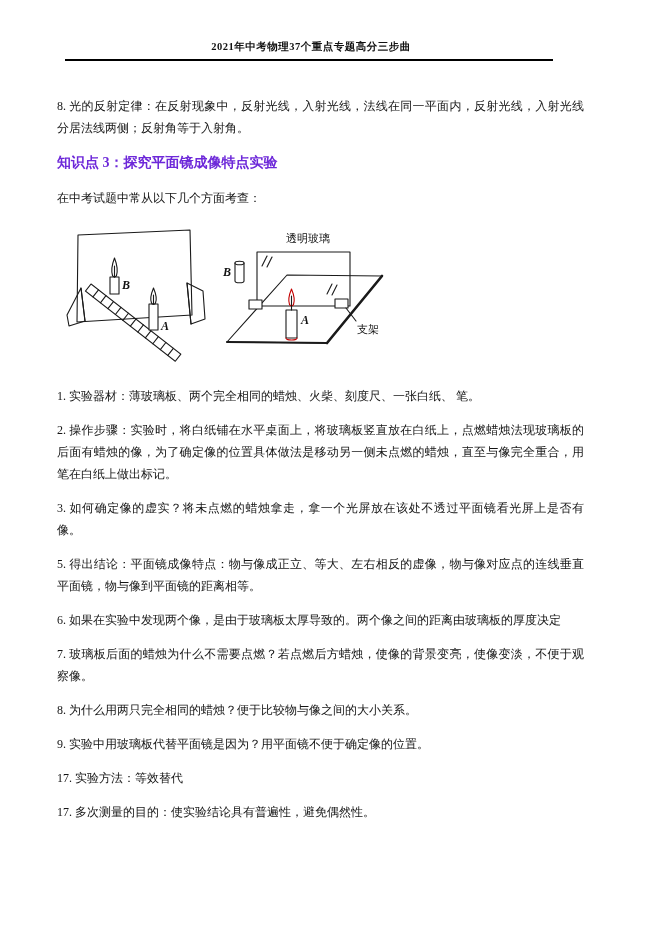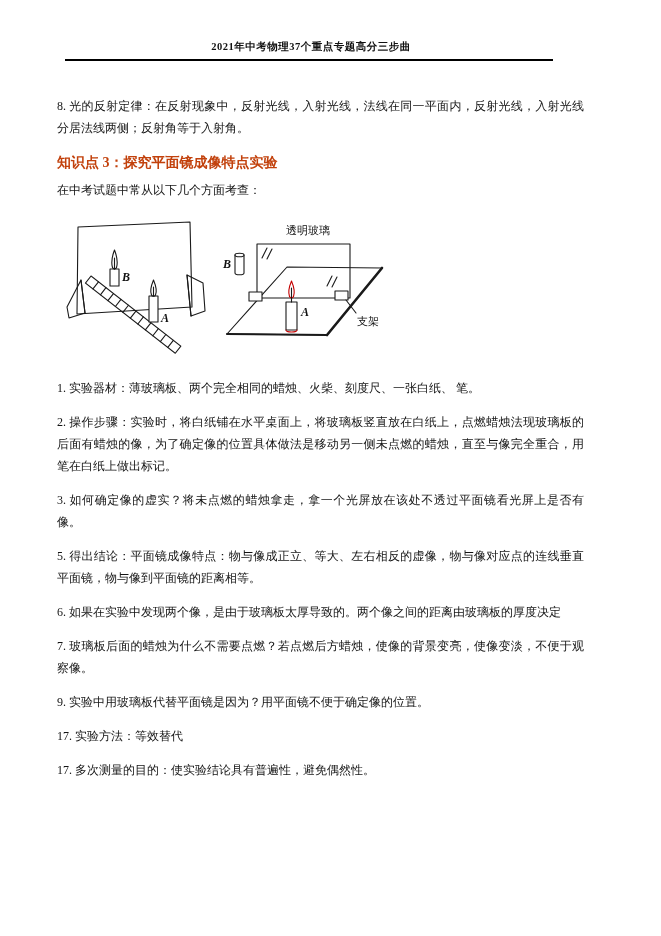--- a/index.html
+++ b/index.html
@@ -34,24 +34,24 @@
     line-height:22px;
     text-align:justify;
     color:#141414;
   }
   .intro{margin-top:34px;}
   .section-heading{
     margin:14px 0 0 0;
     font-size:14px;
     font-weight:bold;
     line-height:20px;
-    color:#c2410c;
+    color:#6d28d9;
   }
   .lead-in{
-    margin:6px 0 0 0;
+    margin:14px 0 0 0;
   }
   .experiment-figure{
     margin:16px 0 8px 3px;
     display:flex;
     align-items:flex-start;
     gap:0;
   }
   .fig-label{
     font-family:"Liberation Serif","DejaVu Serif",serif;
     font-style:italic;
@@ -160,18 +160,19 @@
       </svg>
 
     </div>
 
     <p class="para">1. 实验器材：薄玻璃板、两个完全相同的蜡烛、火柴、刻度尺、一张白纸、 笔。</p>
     <p class="para">2. 操作步骤：实验时，将白纸铺在水平桌面上，将玻璃板竖直放在白纸上，点燃蜡烛法现玻璃板的后面有蜡烛的像，为了确定像的位置具体做法是移动另一侧未点燃的蜡烛，直至与像完全重合，用笔在白纸上做出标记。</p>
     <p class="para">3. 如何确定像的虚实？将未点燃的蜡烛拿走，拿一个光屏放在该处不透过平面镜看光屏上是否有像。</p>
     <p class="para">5. 得出结论：平面镜成像特点：物与像成正立、等大、左右相反的虚像，物与像对应点的连线垂直平面镜，物与像到平面镜的距离相等。</p>
     <p class="para">6. 如果在实验中发现两个像，是由于玻璃板太厚导致的。两个像之间的距离由玻璃板的厚度决定</p>
     <p class="para">7. 玻璃板后面的蜡烛为什么不需要点燃？若点燃后方蜡烛，使像的背景变亮，使像变淡，不便于观察像。</p>
+    <p class="para">8. 为什么用两只完全相同的蜡烛？便于比较物与像之间的大小关系。</p>
     <p class="para">9. 实验中用玻璃板代替平面镜是因为？用平面镜不便于确定像的位置。</p>
     <p class="para">17. 实验方法：等效替代</p>
     <p class="para">17. 多次测量的目的：使实验结论具有普遍性，避免偶然性。</p>
 
   </div>
 </div>
 
 </body></html>

